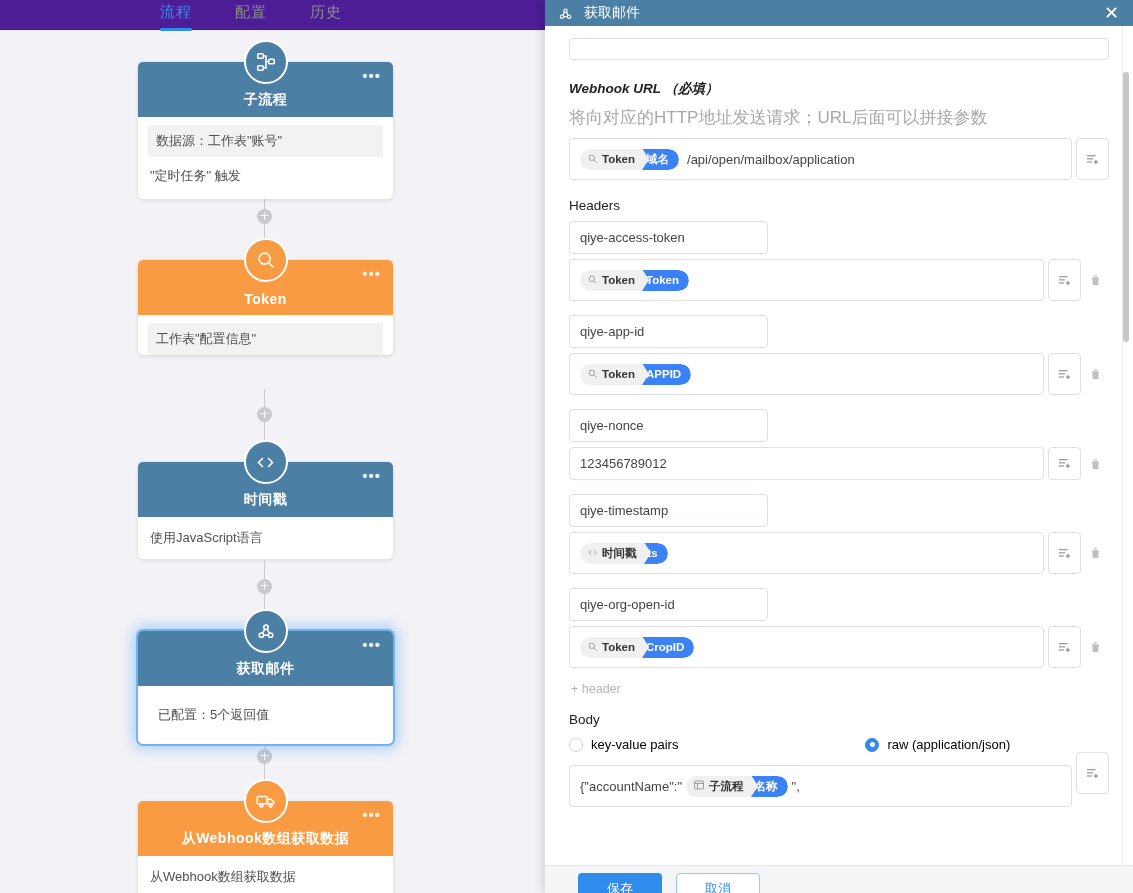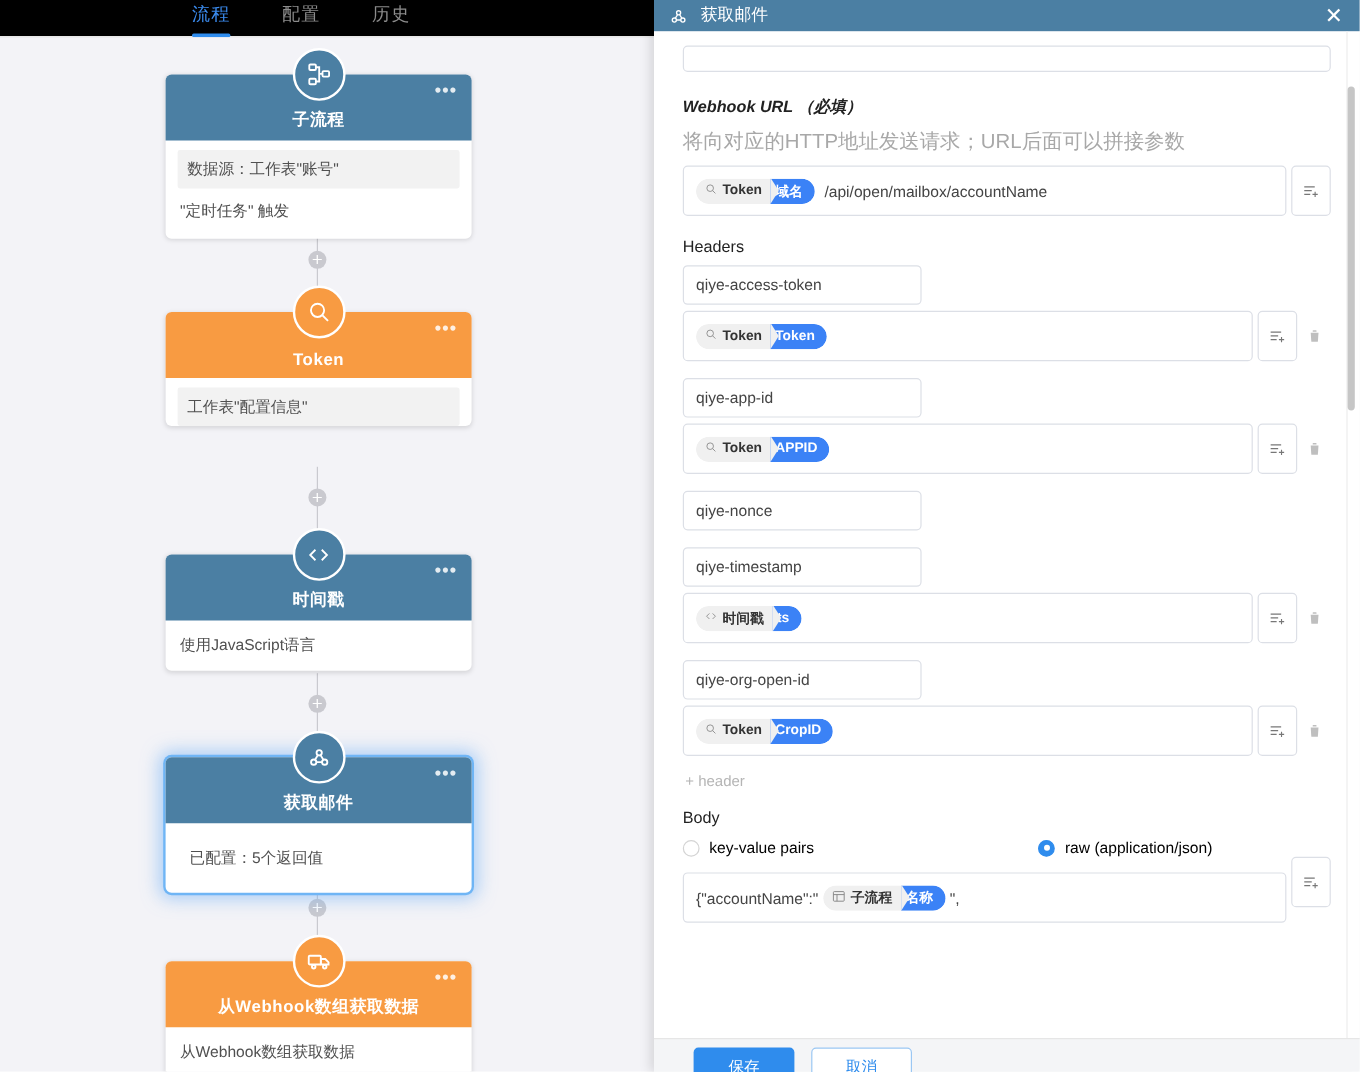--- a/index.html
+++ b/index.html
@@ -6,21 +6,21 @@
   html, body {
     width: 1133px; height: 893px;
     overflow: hidden;
     font-family: "Liberation Sans", "DejaVu Sans", sans-serif;
     background: #ffffff;
   }
 
   
   .topbar {
     position: absolute; top: 0; left: 0; width: 545px; height: 31px;
-    background: #000000; border-bottom: 1px solid #e8e8e8;
+    background: #4c1d95; border-bottom: 1px solid #e8e8e8;
     display: flex; align-items: center; padding-left: 160px;
   }
   .tab {
     font-size: 15px; color: #8c8c8c; padding: 3px 0 8px 0;
     margin-right: 43px; cursor: pointer; position: relative;
     letter-spacing: 1px;
   }
   .tab.active { color: #3b8cf0; }
   .tab.active::after {
     content: ""; position: absolute; left: 0; right: 0; bottom: -1px;
@@ -370,21 +370,21 @@
                     <circle cx="10.5" cy="10.5" r="6"></circle>
                     <path d="M15 15l5 5"></path>
                   </svg>
               </span>
               <span>Token</span>
             </span>
             <span class="pill-arrow"></span>
             <span class="pill-right">域名</span>
           </span>
         </span>
-        <span class="url-suffix">/api/open/mailbox/accountName</span>
+        <span class="url-suffix">/api/open/mailbox/application</span>
       </div>
       <div class="btn-insert tall">
         <svg width="15" height="15" viewBox="0 0 24 24">
           <path d="M3 6h14"></path>
             <path d="M3 11h10"></path>
             <path d="M3 16h8"></path>
           <path d="M17.5 12.5v7"></path>
             <path d="M14 16h7"></path>
         </svg>
       </div>
@@ -463,20 +463,38 @@
           <svg width="13" height="14" viewBox="0 0 24 24">
               <path d="M6 7h12l-1 14H7L6 7z"></path>
               <rect x="9" y="3" width="6" height="2.5" rx="1"></rect>
             </svg>
         </div>
       </div>
     </div>
 
     <div class="field-group">
       <div class="input-box key">qiye-nonce</div>
+      <div class="row-with-actions">
+        <div class="input-box">123456789012</div>
+        <div class="btn-insert">
+          <svg width="15" height="15" viewBox="0 0 24 24">
+              <path d="M3 6h14"></path>
+              <path d="M3 11h10"></path>
+              <path d="M3 16h8"></path>
+              <path d="M17.5 12.5v7"></path>
+              <path d="M14 16h7"></path>
+            </svg>
+        </div>
+        <div class="btn-trash">
+          <svg width="13" height="14" viewBox="0 0 24 24">
+              <path d="M6 7h12l-1 14H7L6 7z"></path>
+              <rect x="9" y="3" width="6" height="2.5" rx="1"></rect>
+            </svg>
+        </div>
+      </div>
     </div>
 
     <div class="field-group">
       <div class="input-box key">qiye-timestamp</div>
       <div class="row-with-actions">
         <div class="input-box tall">
           <span class="pill-wrap">
             <span class="pill">
               <span class="pill-left">
                 <span>

